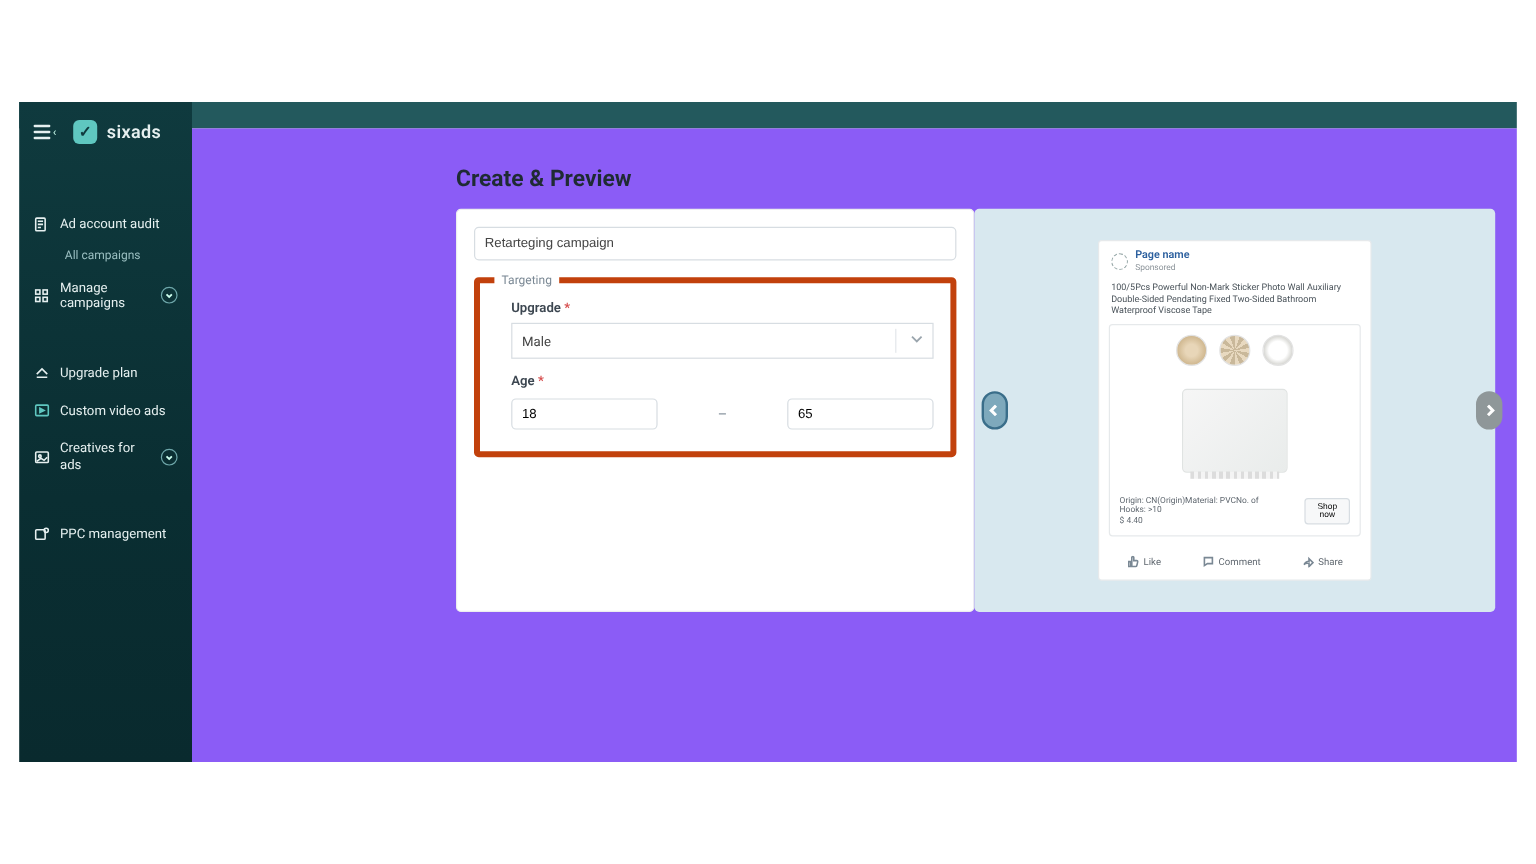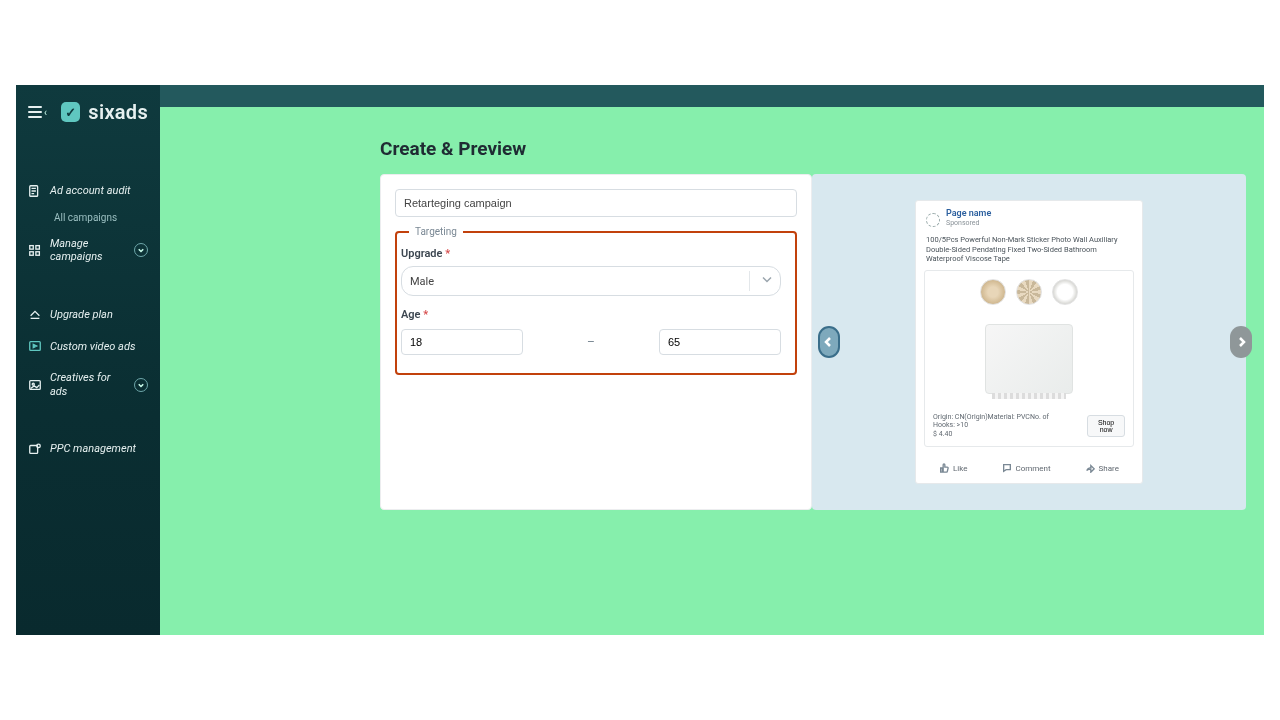--- a/index.html
+++ b/index.html
@@ -4,52 +4,52 @@
 <style>
   * { box-sizing: border-box; margin: 0; padding: 0; }
   html, body { width: 1280px; height: 720px; font-family: -apple-system, BlinkMacSystemFont, "Segoe UI", Roboto, Arial, sans-serif; background: #fff; }
   .frame { position: absolute; left: 16px; top: 85px; width: 1248px; height: 550px; background: #eef3f4; }
   .topbar { position: absolute; left: 0; top: 0; right: 0; height: 22px; background: #23595d; }
   .sidebar { position: absolute; left: 0; top: 0; width: 144px; height: 100%; background: linear-gradient(180deg, #0f3a3e 0%, #0a2e32 60%, #092a2e 100%); color: #e6f0f0; padding-top: 0; }
   .logo-row { display: flex; align-items: center; gap: 8px; padding: 15px 12px 18px 12px; }
   .hamburger { display: flex; flex-direction: column; gap: 3px; }
   .hamburger span { display: block; width: 14px; height: 2px; background: #e6f0f0; border-radius: 1px; }
   .logo-badge { width: 20px; height: 20px; border-radius: 5px; background: #5fc7c0; display:flex; align-items:center; justify-content:center; color:#0f3a3e; font-weight:700; font-size:13px;}
-  .logo-text { font-size: 20px; font-weight: 600; letter-spacing: .3px; }
+  .logo-text { font-size: 15px; font-weight: 600; letter-spacing: .3px; }
   .nav { margin-top: 34px; display: flex; flex-direction: column; gap: 2px; }
-  .nav-item { display: flex; align-items: center; gap: 8px; padding: 8px 12px; font-size: 11px; cursor: pointer; font-style: italic; }
+  .nav-item { display: flex; align-items: center; gap: 8px; padding: 8px 12px; font-size: 11px; cursor: pointer; }
   .nav-item .label { flex: 1; line-height: 1.2; }
   .nav-icon { width: 14px; height: 14px; display:flex; align-items:center; justify-content:center; }
   .nav-icon svg { width: 14px; height: 14px; fill: none; stroke: #e6f0f0; stroke-width: 1.5; }
   .chev-circle { width:14px; height:14px; border:1px solid #6ea7aa; border-radius:50%; display:flex; align-items:center; justify-content:center; }
   .chev-circle svg { width:6px; height:6px; stroke:#cfe; fill:none; stroke-width:2;}
   .subitem { font-size: 10px; color: #9bbfc1; padding: 4px 12px 4px 38px; cursor:pointer;}
   .nav-section-gap { height: 24px; }
-  .content { position: absolute; left: 144px; right: 0; top: 22px; bottom: 0; background: #86efac; }
+  .content { position: absolute; left: 144px; right: 0; top: 22px; bottom: 0; background: #8b5cf6; }
   .page-title { font-size: 19px; font-weight: 700; color: #1f2b33; margin: 30px 0 14px 220px; }
   .panel-wrap { position: relative; margin: 0 0 0 220px; width: 866px; display:flex; }
   .panel-left { width: 432px; background: #fff; border: 1px solid #ecedef; border-radius: 4px; padding: 14px 14px 22px 14px; }
   .panel-right { width: 434px; background: #d8e8ef; border-radius: 4px; padding: 26px 0; display:flex; justify-content:center; align-items:flex-start; }
   .field-label { font-size: 11px; font-weight: 600; color: #3c4650; margin-bottom: 6px; }
   .req { color: #d64b4b; }
   .text-input { width: 100%; height: 28px; border: 1px solid #d7dde2; border-radius: 4px; padding: 0 8px; font-size: 11px; color:#444; }
-  .fieldset { border: 2px solid #c2410c; border-radius: 4px; margin-top: 14px; padding: 14px 14px 18px 4px; position: relative; }
+  .fieldset { border: 5px solid #c2410c; border-radius: 4px; margin-top: 14px; padding: 14px 14px 18px 26px; position: relative; }
   .legend { position: absolute; top: -7px; left: 12px; background: #fff; padding: 0 6px; font-size: 10px; color: #7a8894; }
-  .select { width: 100%; height: 30px; border: 1px solid #d7dde2; border-radius: 12px; padding: 0 8px; font-size: 11px; color:#444; display:flex; align-items:center; position:relative; cursor:pointer;}
+  .select { width: 100%; height: 30px; border: 1px solid #d7dde2; border-radius: 0; padding: 0 8px; font-size: 11px; color:#444; display:flex; align-items:center; position:relative; cursor:pointer;}
   .select .sep { position:absolute; right:30px; top:4px; bottom:4px; width:1px; background:#e3e7ea;}
   .select .dd { position:absolute; right:8px; top:50%; transform:translateY(-50%); }
   .age-row { display:flex; align-items:center; gap: 10px; margin-top:8px;}
   .age-input { width: 122px; height: 26px; border:1px solid #d7dde2; border-radius:4px; padding:0 8px; font-size:11px; }
   .age-dash { color:#7a8894; font-size:12px; flex:1; text-align:center; margin:0 20px;}
   .nav-arrow { position: absolute; width: 22px; height: 32px; top: 50%; transform: translateY(-50%); border-radius: 11px; display:flex; align-items:center; justify-content:center; cursor:pointer; }
   .nav-arrow.left { left: 438px; background: #7ea9bc; border: 2px solid #3a6e8a; }
   .nav-arrow.right { right: -6px; background: #8f9799; }
   .nav-arrow svg { width:10px; height:10px; stroke:#fff; fill:none; stroke-width:2.5;}
   .ad-card { width: 228px; background:#fff; border:1px solid #e6e9eb; border-radius:3px; font-size: 9px; color:#333; }
-  .ad-head { display:flex; gap:6px; padding:8px 10px 4px 10px; align-items:flex-end;}
+  .ad-head { display:flex; gap:6px; padding:8px 10px 4px 10px; align-items:center;}
   .avatar { width:14px; height:14px; border:1px dashed #9aa; border-radius:50%; }
   .page-name { color:#2b5f9e; font-weight:600; font-size:9px; line-height:1.1;}
   .sponsored { color:#8a9298; font-size:7px; }
   .ad-text { padding: 4px 14px 6px 10px; font-size:7.5px; line-height:1.3; color:#4a535a;}
   .prod-box { margin: 0 8px 6px 8px; border:1px solid #e6e9eb; border-radius:3px; padding-bottom:4px;}
   .thumbs { display:flex; gap:10px; justify-content:center; padding:8px 0 4px;}
   .thumb { width:26px; height:26px; border-radius:50%; border:1px solid #e2e2e2; background:#f0efe9; display:flex; align-items:center; justify-content:center; overflow:hidden;}
   .main-img { height:100px; display:flex; align-items:center; justify-content:center; }
   .main-img .glass { width:88px; height:70px; background: linear-gradient(135deg,#f6f6f6,#e9eceb); border:1px solid #e0e3e2; border-radius:4px; position:relative;}
   .main-img .glass::after { content:""; position:absolute; bottom:-6px; left:6px; right:6px; height:6px; background:repeating-linear-gradient(90deg,#dcdcdc 0 3px,#f4f4f4 3px 6px); }

